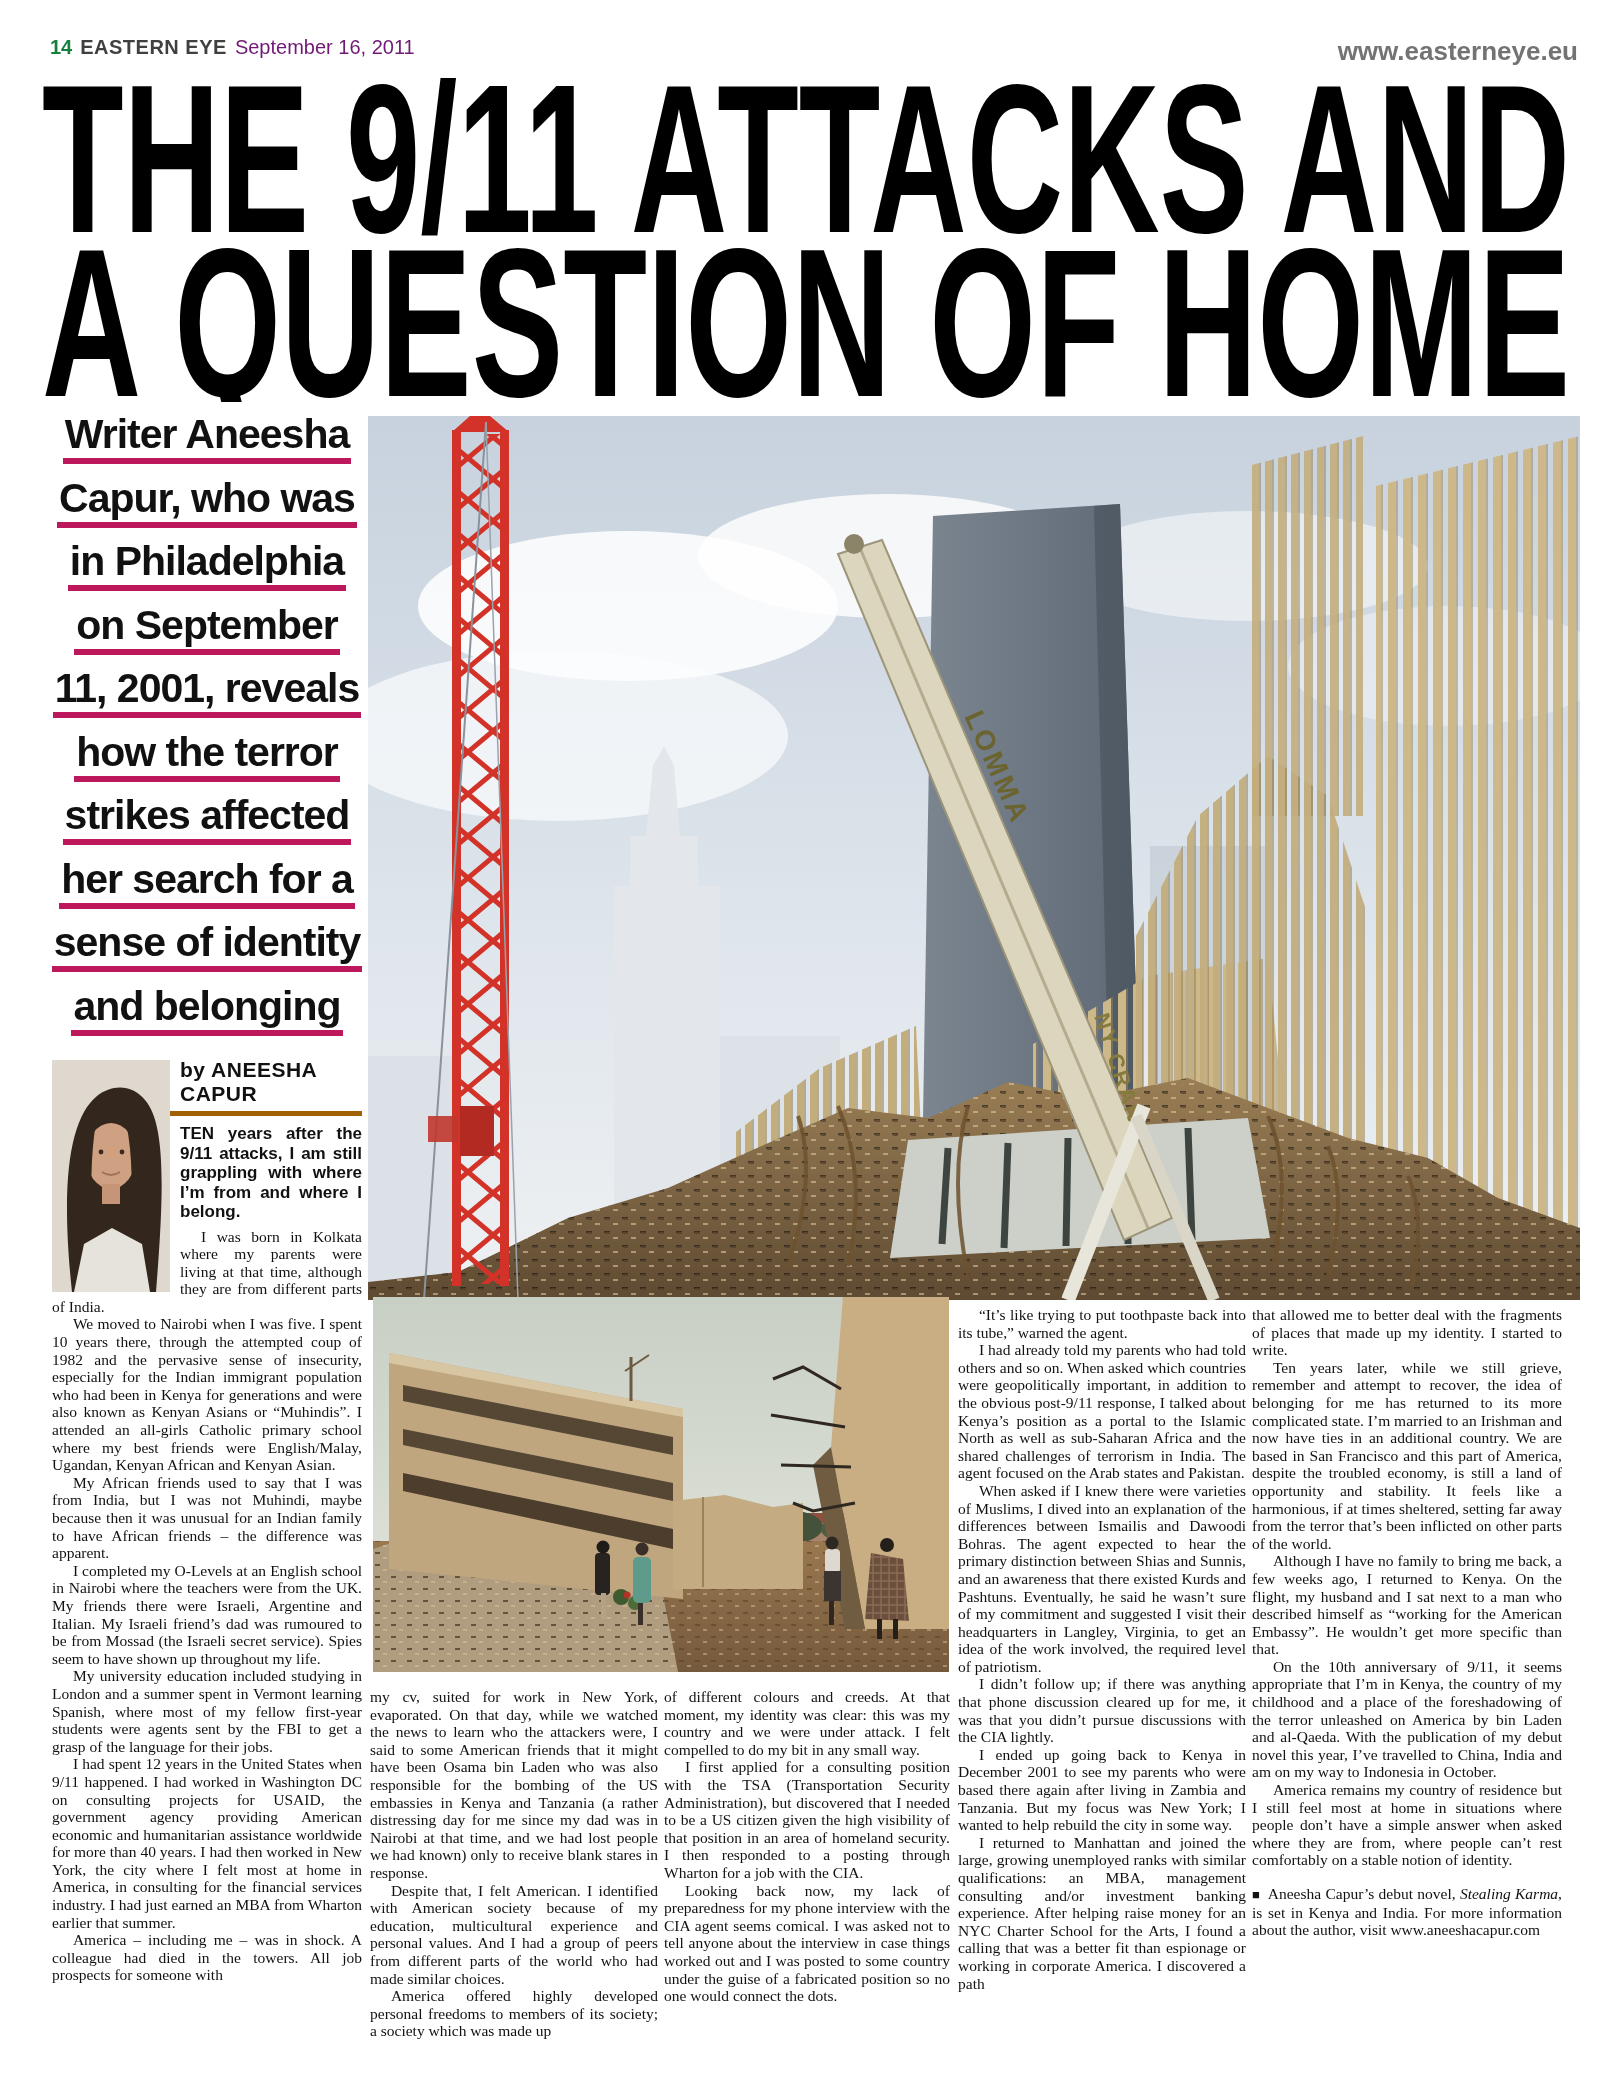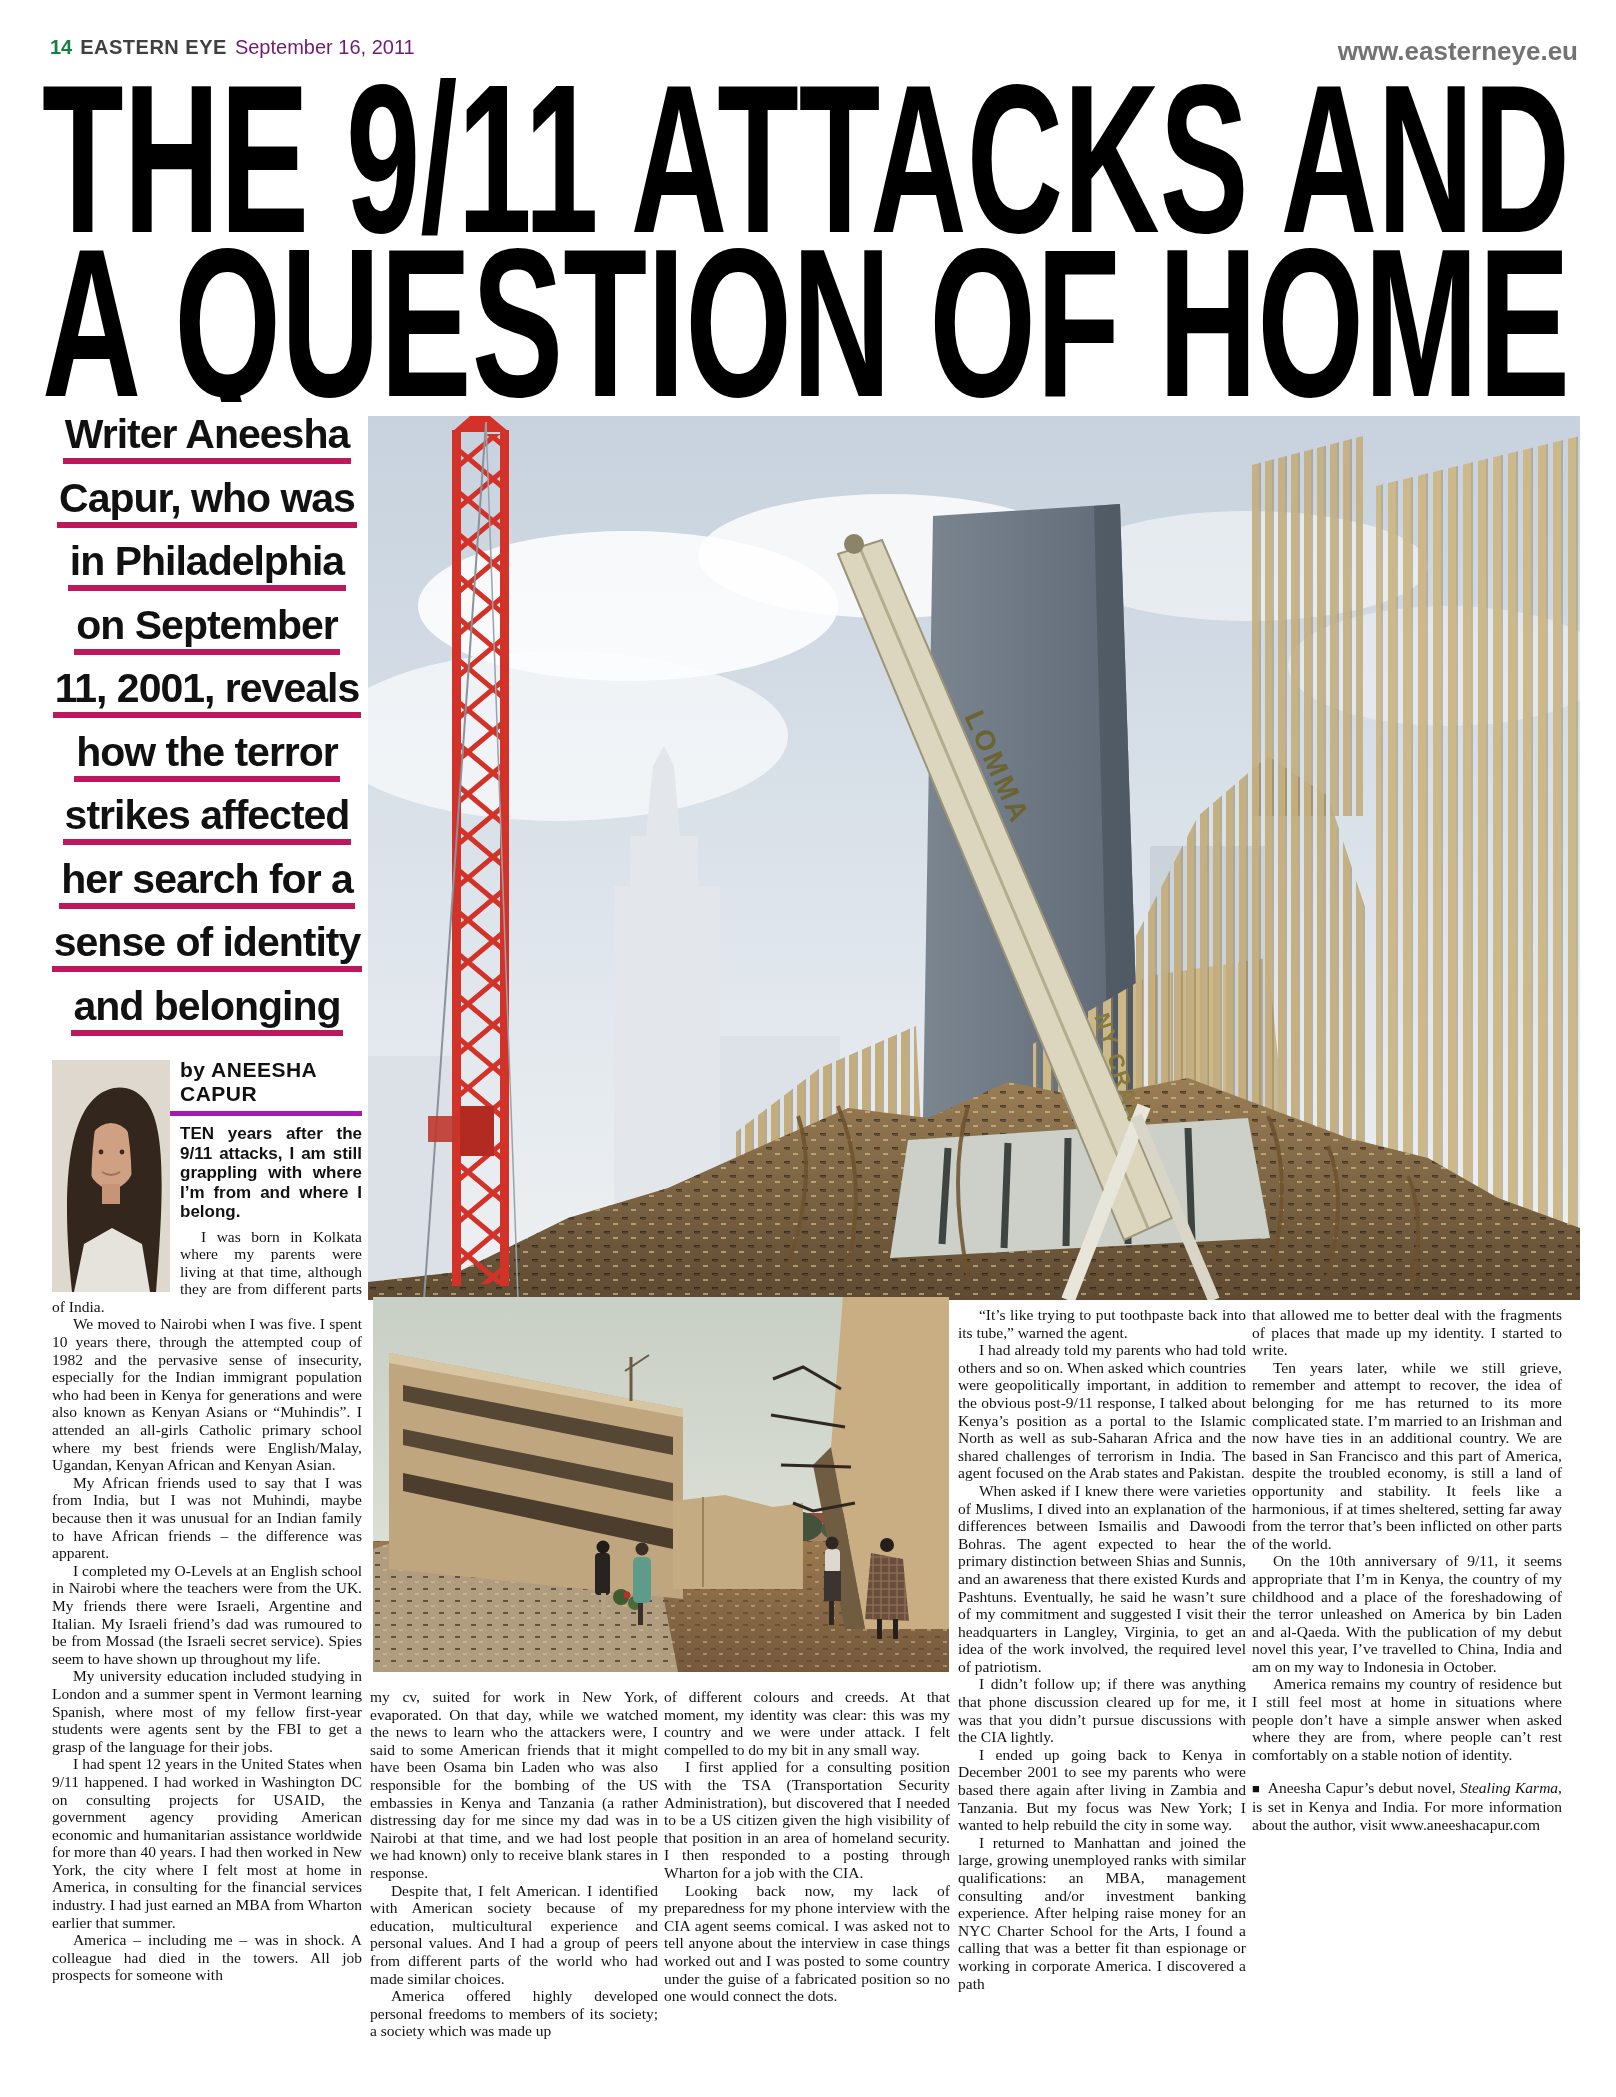--- a/index.html
+++ b/index.html
@@ -22,21 +22,21 @@
   
   .standfirst{position:absolute;left:52px;top:412px;width:310px;}
   .sf-line{height:63.5px;display:flex;justify-content:center;align-items:flex-start;}
   .sf-text{font-family:"Liberation Sans", sans-serif;font-weight:bold;font-size:41px;line-height:1.08;
            white-space:nowrap;border-bottom:6px solid #be185d;padding:0 2px 2px 2px;letter-spacing:-1px;}
 
   
   .left-col{position:absolute;left:52px;top:1056px;width:310px;}
   .portrait{float:left;width:118px;height:232px;margin:4px 10px 4px 0;background:#d8d2c8;}
   .byline{font-family:"Liberation Sans", sans-serif;font-weight:bold;font-size:21px;
-          border-bottom:5px solid #a21caf;padding-bottom:5px;margin:2px 0 8px 0;letter-spacing:.5px;}
+          border-bottom:5px solid #a16207;padding-bottom:5px;margin:2px 0 8px 0;letter-spacing:.5px;}
   .intro{font-family:"Liberation Sans", sans-serif;font-weight:bold;font-size:17px;line-height:19.5px;
          text-align:justify;margin-bottom:6px;}
 
   
   .body-col p{margin:0;font-size:15.5px;line-height:17.6px;text-align:justify;text-indent:1.35em;}
   .body-col.cont p:first-child{text-indent:0;}
   .col-abs{position:absolute;}
   .colA{left:370px;top:1688px;width:288px;}
   .colB{left:664px;top:1688px;width:286px;}
   .colC{left:958px;top:1306px;width:288px;}
@@ -328,20 +328,21 @@
       <p>I had already told my parents who had told others and so on. When asked which countries were geopolitically important, in addition to the obvious post-9/11 response, I talked about Kenya’s position as a portal to the Islamic North as well as sub-Saharan Africa and the shared challenges of terrorism in India. The agent focused on the Arab states and Pakistan.</p>
       <p>When asked if I knew there were varieties of Muslims, I dived into an explanation of the differences between Ismailis and Dawoodi Bohras. The agent expected to hear the primary distinction between Shias and Sunnis, and an awareness that there existed Kurds and Pashtuns. Eventually, he said he wasn’t sure of my commitment and suggested I visit their headquarters in Langley, Virginia, to get an idea of the work involved, the required level of patriotism.</p>
       <p>I didn’t follow up; if there was anything that phone discussion cleared up for me, it was that you didn’t pursue discussions with the CIA lightly.</p>
       <p>I ended up going back to Kenya in December 2001 to see my parents who were based there again after living in Zambia and Tanzania. But my focus was New York; I wanted to help rebuild the city in some way.</p>
       <p>I returned to Manhattan and joined the large, growing unemployed ranks with similar qualifications: an MBA, management consulting and/or investment banking experience. After helping raise money for an NYC Charter School for the Arts, I found a calling that was a better fit than espionage or working in corporate America. I discovered a path</p>
     </div>
   <div class="col-abs colD body-col cont">
     <div class="body-col cont">
         <p>that allowed me to better deal with the fragments of places that made up my identity. I started to write.</p>
         <p>Ten years later, while we still grieve, remember and attempt to recover, the idea of belonging for me has returned to its more complicated state. I’m married to an Irishman and now have ties in an additional country. We are based in San Francisco and this part of America, despite the troubled economy, is still a land of opportunity and stability. It feels like a harmonious, if at times sheltered, setting far away from the terror that’s been inflicted on other parts of the world.</p>
+        <p>Although I have no family to bring me back, a few weeks ago, I returned to Kenya. On the flight, my husband and I sat next to a man who described himself as “working for the American Embassy”. He wouldn’t get more specific than that.</p>
         <p>On the 10th anniversary of 9/11, it seems appropriate that I’m in Kenya, the country of my childhood and a place of the foreshadowing of the terror unleashed on America by bin Laden and al-Qaeda. With the publication of my debut novel this year, I’ve travelled to China, India and am on my way to Indonesia in October.</p>
         <p>America remains my country of residence but I still feel most at home in situations where people don’t have a simple answer when asked where they are from, where people can’t rest comfortably on a stable notion of identity.</p>
       </div>
     <div class="footnote">
       <span class="bullet">■</span><span> Aneesha Capur’s debut novel, </span><span class="ital">Stealing Karma</span><span>, is set in Kenya and India. For more information about the author, visit www.aneeshacapur.com</span>
     </div>
   </div>
 
 </div>
 

